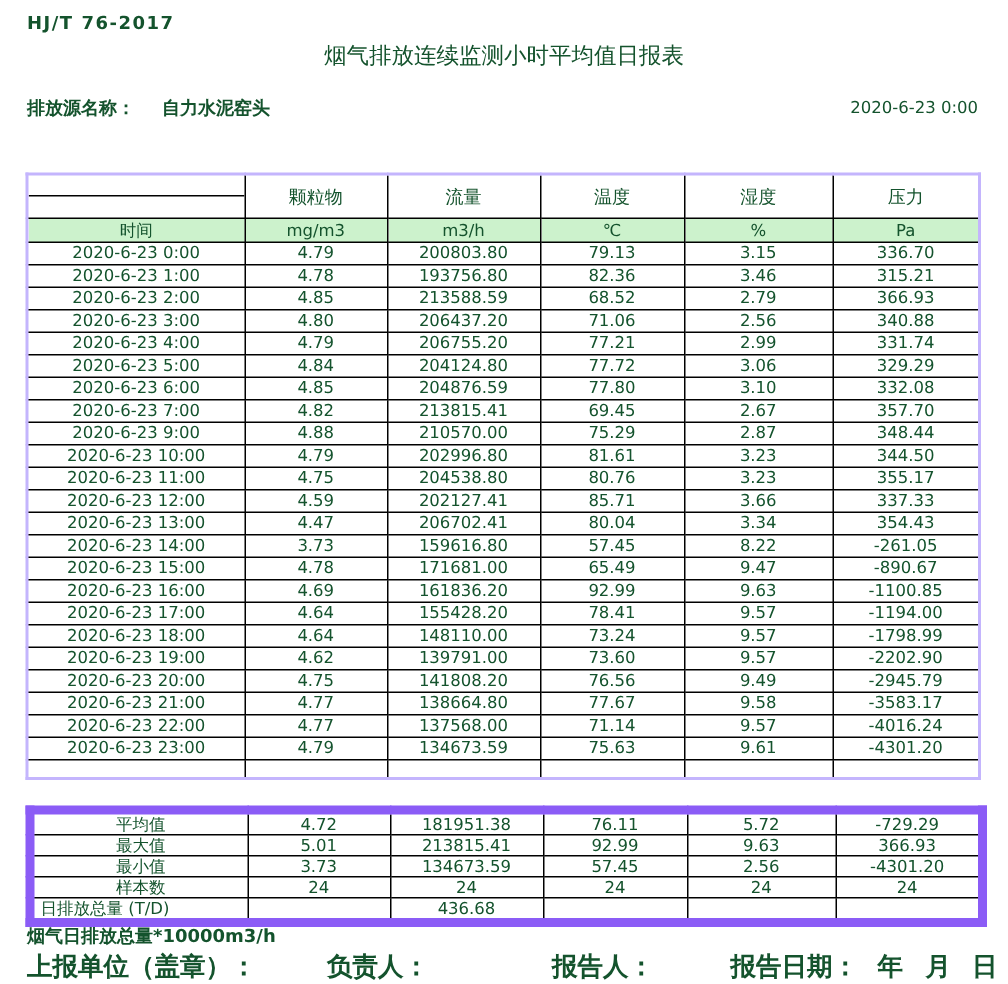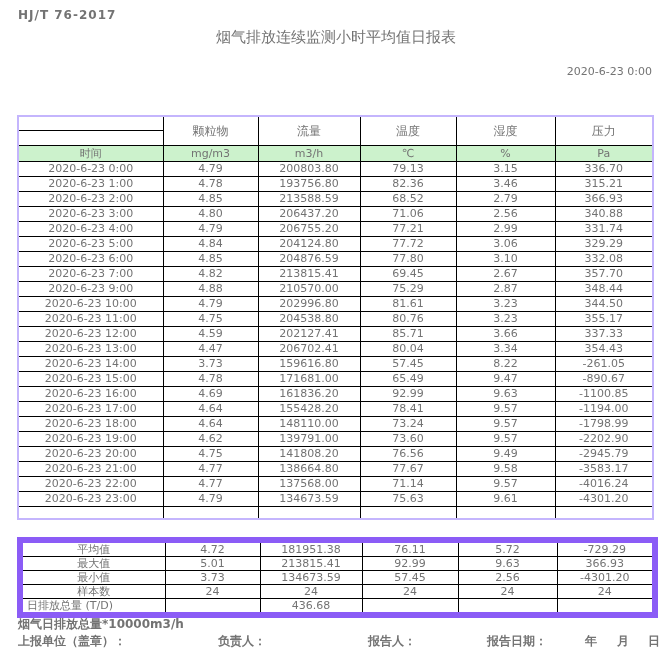--- a/index.html
+++ b/index.html
@@ -1,19 +1,19 @@
 <!DOCTYPE html>
 <html><head>
 <meta charset="utf-8">
 <style>
   * { margin:0; padding:0; box-sizing:border-box; }
   html,body { background:#fff; }
   #page {
     position:relative; width:672px; height:656px; background:#ffffff;
-    font-family:"DejaVu Sans", sans-serif; color:#737373; overflow:hidden;
+    font-family:"DejaVu Sans", sans-serif; color:#14532d; overflow:hidden;
   }
   .std-code { position:absolute; left:18px; top:8px; font-size:12px; font-weight:bold; letter-spacing:1px; }
   .title { position:absolute; left:0; top:28px; width:100%; text-align:center; font-size:15px; font-weight:normal; }
   .source-line { position:absolute; left:18px; top:64px; font-size:12px; font-weight:bold; }
   .source-line .src-name { margin-left:18px; }
   .report-dt { position:absolute; top:65px; right:20px; font-size:11px; }
 
   table { border-collapse:collapse; table-layout:fixed; position:absolute; left:17px; width:635px; background:#fff; }
   #main-table { top:115px; border:2px solid #c4b5fd; }
   #summary-table { top:537px; border:6px solid #8b5cf6; }
@@ -25,38 +25,41 @@
   td.split-cell { padding:0; border-bottom:1px solid #000; }
   .split-cell .half { height:14px; }
   .split-cell .half.top { border-bottom:1px solid #000; }
   tr.unit-row td { height:13px; }
   tr.data-row td { height:14px; line-height:14px; }
   tr.empty-row td { height:12px; }
   #summary-table td { height:13px; line-height:13px; }
   #summary-table td.label-left { text-align:left; padding-left:4px; }
 
   .footer-note { position:absolute; left:18px; top:616px; font-size:12px; font-weight:bold; }
-  .footer-row { position:absolute; left:0; top:633px; width:100%; height:16px; font-size:12px; font-weight:bold; }
+  .footer-row { position:absolute; left:0; top:633px; width:100%; height:16px; font-size:17px; font-weight:bold; }
   .footer-row span { position:absolute; top:0; }
   .f-unit   { left:18px; }
   .f-resp   { left:218px; }
   .f-reporter { left:368px; }
   .f-rdate  { left:487px; }
   .f-year   { left:585px; }
   .f-month  { left:617px; }
   .f-day    { left:648px; }
 </style>
 </head>
 <body>
 
 <div id="page">
 
   <div class="std-code">HJ/T  76-2017</div>
   <div class="title">烟气排放连续监测小时平均值日报表</div>
 
+  <div class="source-line">
+    <span>排放源名称：</span><span class="src-name">自力水泥窑头</span>
+  </div>
   <div class="report-dt">2020-6-23  0:00</div>
 
   <table id="main-table">
     <colgroup>
       <col style="width:145px">
         <col style="width:95px">
         <col style="width:102px">
       <col style="width:96px">
         <col style="width:99px">
         <col style="width:98px">

